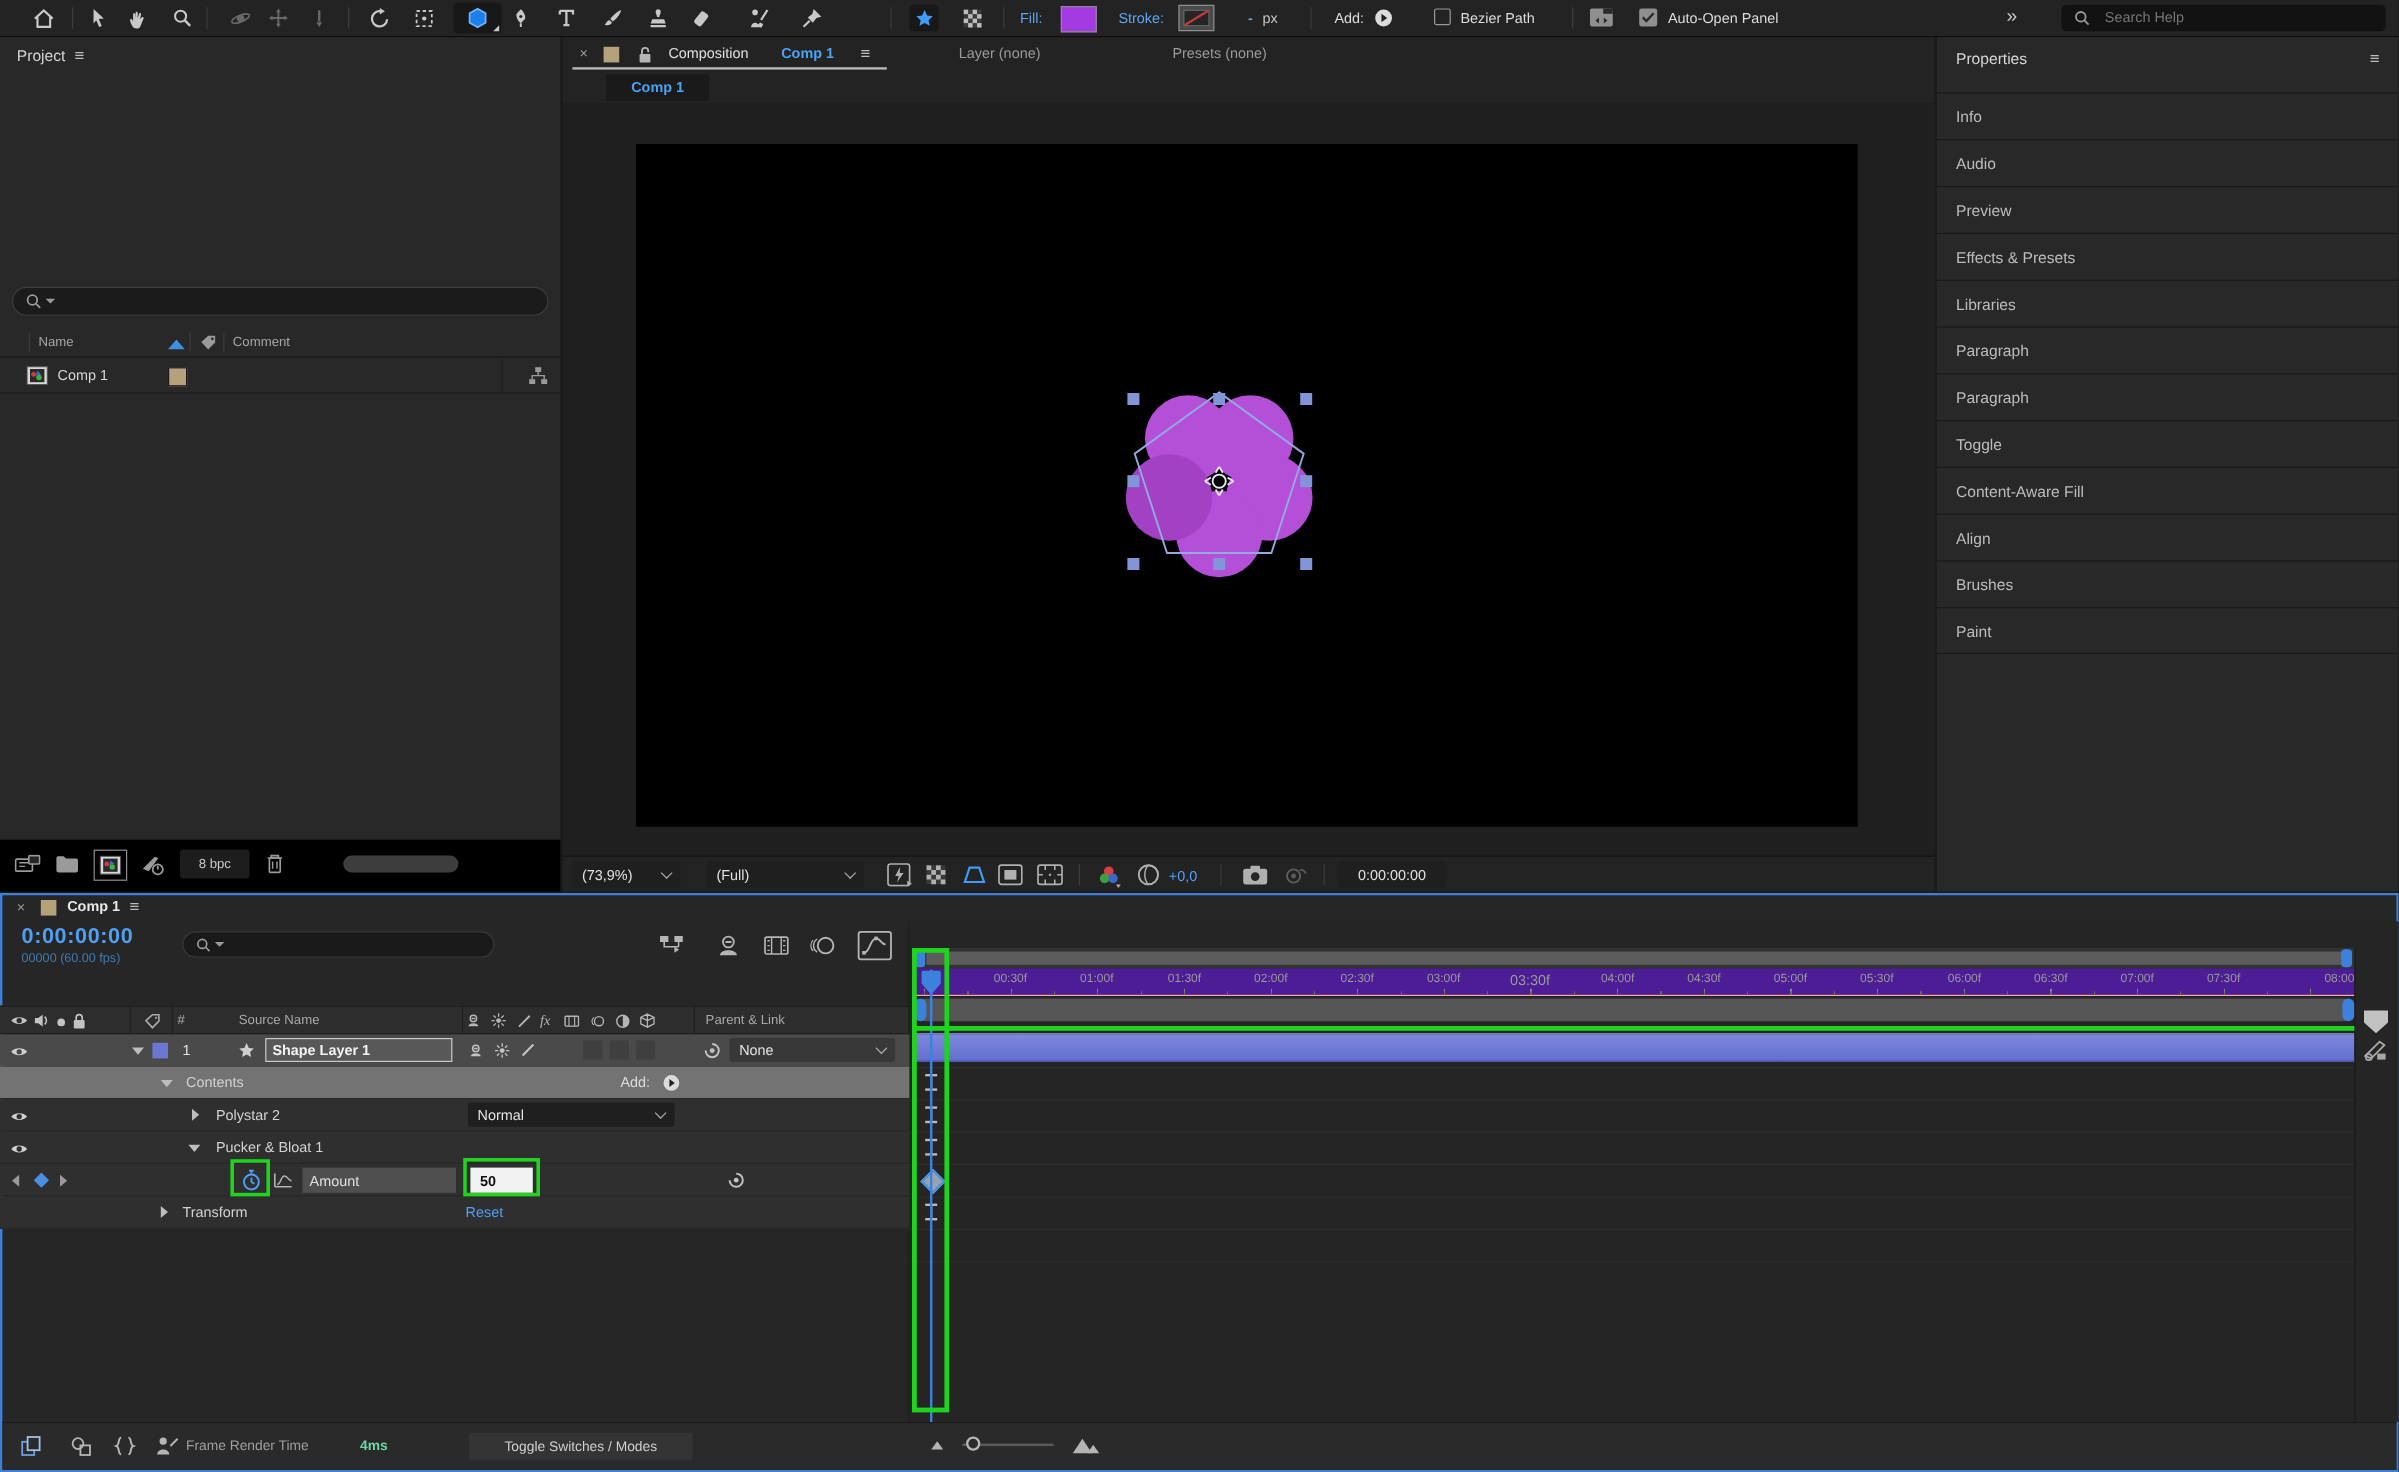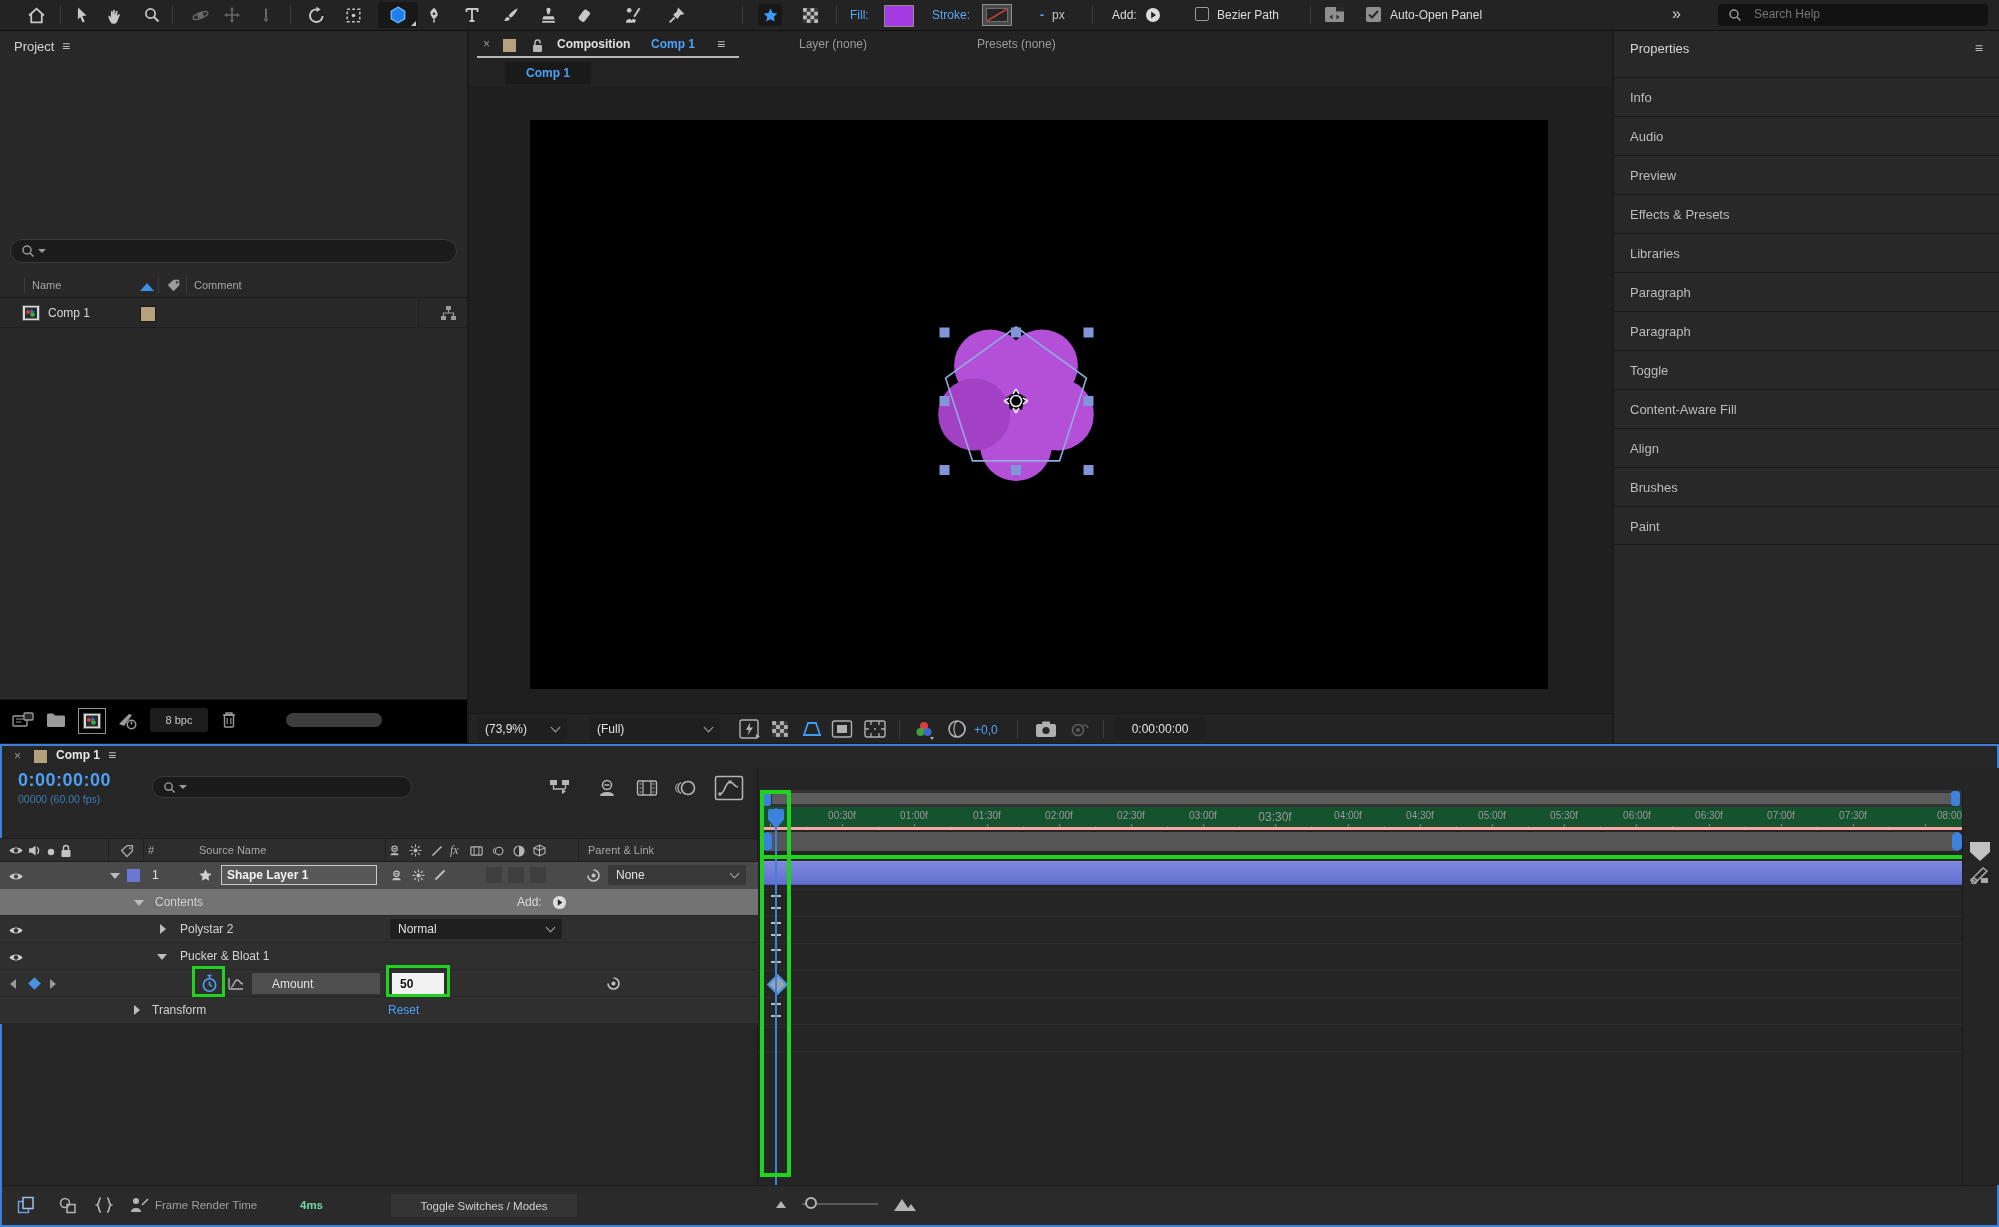--- a/index.html
+++ b/index.html
@@ -291,21 +291,21 @@
   </div>
 
   <div class="a comp">
     <div class="a" style="left:0;top:0;width:1143px;height:28px">
       <span class="a" style="left:14px;top:6px;color:#9a9a9a">×</span>
       <div class="a" style="left:34px;top:8px;width:13px;height:13px;background:#b5a17c"></div>
       <svg class="a" style="left:62px;top:7px" width="13" height="15" viewBox="0 0 13 15">
           <rect x="2" y="7" width="9" height="7" rx="1" fill="#b5b5b5"></rect>
           <path d="M4 7 V4.5 a2.6 2.6 0 0 1 5.2 0 V5.5" fill="none" stroke="#b5b5b5" stroke-width="1.5"></path>
         </svg>
-      <span class="a" style="left:88px;top:6px;color:#e0e0e0;font-weight:bold">Composition</span>
+      <span class="a" style="left:88px;top:6px;color:#e0e0e0;font-weight:normal">Composition</span>
       <span class="a" style="left:182px;top:6px;color:#4ba3f7;font-weight:bold">Comp 1</span>
       <span class="a" style="left:248px;top:5px;font-size:14px;color:#bdbdbd">≡</span>
       <div class="a" style="left:8px;top:25px;width:262px;height:2px;background:#b8b8b8"></div>
       <span class="a" style="left:330px;top:6px;color:#9a9a9a">Layer (none)</span>
       <span class="a" style="left:508px;top:6px;color:#9a9a9a">Presets (none)</span>
     </div>
     <div class="a" style="left:36px;top:31px;width:86px;height:22px;background:#1a1a1a;display:flex;align-items:center;justify-content:center;color:#4ba3f7;font-weight:bold">Comp 1</div>
     <div class="a" style="left:0;top:55px;width:1143px;height:627px;background:#1f1f1f">
       <div class="a" style="left:61px;top:34px;width:1018px;height:569px;background:#000">
         <svg class="a" style="left:391px;top:191px" width="190" height="180" viewBox="0 0 190 180">
@@ -607,21 +607,21 @@
       <div class="a navdia" style="left:30px;top:9px"></div>
       <div class="a navarr-r" style="left:50px;top:9px"></div>
       <svg class="a" style="left:200px;top:4px" width="19" height="19" viewBox="0 0 19 19">
           <circle cx="9.5" cy="11" r="6.2" fill="none" stroke="#4da0f5" stroke-width="1.6"></circle>
           <path d="M7.5 1.5 h4 M9.5 1.5 V4 M9.5 11 V7.5 M9.5 11 L12 12.5" stroke="#4da0f5" stroke-width="1.6" fill="none"></path>
         </svg>
       <svg class="a" style="left:228px;top:7px" width="16" height="13" viewBox="0 0 16 13">
           <path d="M1 12 V1 M1 12 H15" stroke="#b5b5b5" stroke-width="1.3"></path>
           <path d="M3 10 C6 10 6 3 9 3 C12 3 12 7 15 7" fill="none" stroke="#b5b5b5" stroke-width="1.3"></path>
         </svg>
-      <div class="a" style="left:252px;top:3px;width:128px;height:21px;background:#4f4f4f;display:flex;align-items:center;padding-left:20px;box-sizing:border-box">
+      <div class="a" style="left:252px;top:3px;width:128px;height:21px;background:#4f4f4f;display:flex;align-items:center;padding-left:6px;box-sizing:border-box">
         <span style="color:#e0e0e0">Amount</span>
       </div>
       <div class="a" style="left:392px;top:3px;width:52px;height:21px;background:#f2f2f2;display:flex;align-items:center;padding-left:8px;box-sizing:border-box">
         <span style="color:#111;font-weight:bold">50</span>
       </div>
       <svg class="a" style="left:606px;top:6px" width="15" height="15" viewBox="0 0 15 15">
           <path d="M7.5 2 a5.5 5.5 0 1 1 -5.5 5.5" fill="none" stroke="#c3c3c3" stroke-width="1.6"></path>
           <circle cx="7.5" cy="7.5" r="2" fill="#c3c3c3"></circle>
         </svg>
     </div>
@@ -632,21 +632,21 @@
       <span class="a" style="left:388px;top:6px;color:#4da0f5">Reset</span>
     </div>
 
     <div class="a" style="left:758px;top:24px;width:1241px;height:417px;background:#252525">
 
       <div class="a" style="left:4px;top:22px;width:1200px;height:17px;background:#333"></div>
       <div class="a" style="left:14px;top:25px;width:1180px;height:11px;background:#5c5c5c"></div>
       <div class="a" style="left:4px;top:23px;width:9px;height:15px;background:#3c82dc;border-radius:3px"></div>
       <div class="a" style="left:1193px;top:23px;width:9px;height:15px;background:#3c82dc;border-radius:3px"></div>
 
-      <div class="a" style="left:4px;top:39px;width:1200px;height:23px;background:#14532d;border-bottom:3px solid #fca5a5;box-sizing:border-box;overflow:hidden">
+      <div class="a" style="left:4px;top:39px;width:1200px;height:23px;background:#4c1d95;border-bottom:1px solid #fca5a5;box-sizing:border-box;overflow:hidden">
         <div class="a" style="left:8px;top:17px;width:1190px;height:5px;background:repeating-linear-gradient(to right,#8a8a8a 0 1px,transparent 1px 72.2px)"></div>
         <div class="a" style="left:8px;top:19px;width:1190px;height:3px;background:repeating-linear-gradient(to right,#6a6a6a 0 1px,transparent 1px 36.1px)"></div>
         <span class="a" style="left:80px;top:3px;font-size:10px;color:#9a9a9a;transform:translateX(-50%)">00:30f</span>
         <span class="a" style="left:152px;top:3px;font-size:10px;color:#9a9a9a;transform:translateX(-50%)">01:00f</span>
         <span class="a" style="left:225px;top:3px;font-size:10px;color:#9a9a9a;transform:translateX(-50%)">01:30f</span>
         <span class="a" style="left:297px;top:3px;font-size:10px;color:#9a9a9a;transform:translateX(-50%)">02:00f</span>
         <span class="a" style="left:369px;top:3px;font-size:10px;color:#9a9a9a;transform:translateX(-50%)">02:30f</span>
         <span class="a" style="left:441px;top:3px;font-size:10px;color:#9a9a9a;transform:translateX(-50%)">03:00f</span>
         <span class="a" style="left:513px;top:3px;font-size:12px;color:#9a9a9a;transform:translateX(-50%)">03:30f</span>
         <span class="a" style="left:586px;top:3px;font-size:10px;color:#9a9a9a;transform:translateX(-50%)">04:00f</span>

